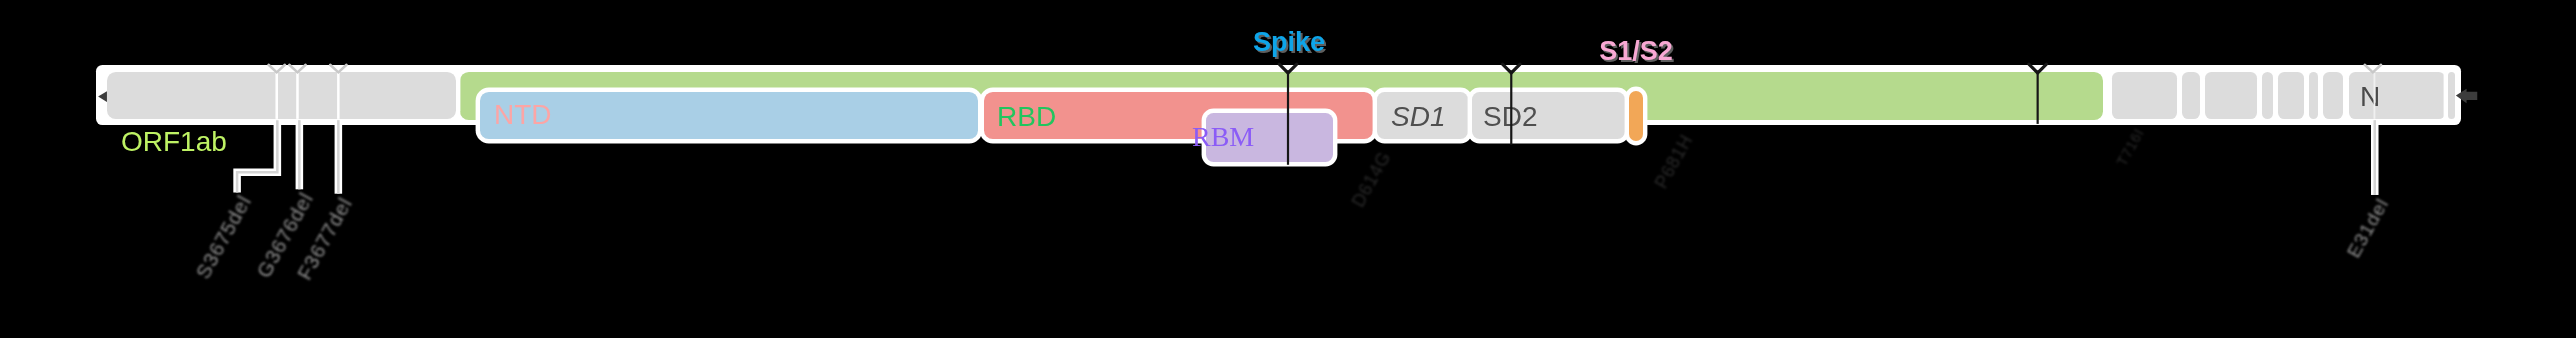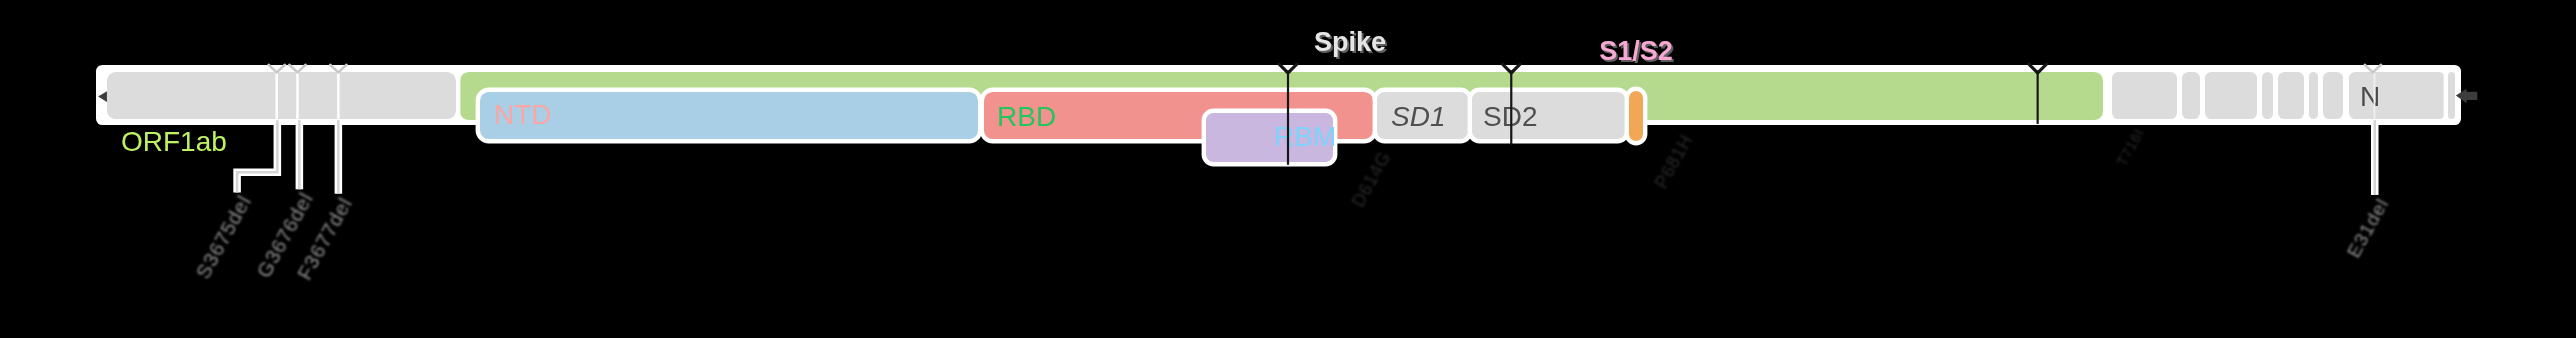--- a/index.html
+++ b/index.html
@@ -47,26 +47,26 @@
   <div class="box r14 domain-row" style="left:480px;width:498px;background:#a9cfe6;"></div>
   <div class="box r14 domain-row" style="left:984px;width:389px;background:#f2928e;"></div>
   <div class="box r12 domain-row" style="left:1377px;width:91px;background:#dcdcdc;"></div>
   <div class="box r12 domain-row" style="left:1472px;width:153px;background:#dcdcdc;"></div>
   <div class="box r12" style="left:1206px;top:113px;width:127px;height:49px;background:#c9b7e0;"></div>
   <div class="box" style="left:1629px;top:91px;width:14px;height:50px;background:#f2a757;border-radius:7px;"></div>
 
   <div class="boxlabel f45" style="left:121px;top:82px;color:#bef264;margin-top:46px;">ORF1ab</div>
   <div class="boxlabel f45" style="left:494px;top:101px;color:#fca5a5;">NTD</div>
   <div class="boxlabel f45" style="left:997px;top:103px;color:#22c55e;">RBD</div>
-  <div class="boxlabel f45" style="left:1274px;top:123px;color:#7dd3fc;">RBM</div>
+  <div class="boxlabel f45" style="left:1192px;top:123px;color:#8b5cf6;font-family:Liberation Serif, serif;">RBM</div>
   <div class="boxlabel f44" style="left:1391px;top:103px;color:#4f4f4f;font-style:italic;">SD1</div>
   <div class="boxlabel f44" style="left:1483px;top:103px;color:#4f4f4f;">SD2</div>
   <div class="boxlabel f44" style="left:2360px;top:83px;color:#4a4a4a;">N</div>
 
-  <div class="annot" style="left:1350px;top:29px;color:#e5e5e5;">Spike</div>
+  <div class="annot" style="left:1289px;top:29px;color:#0ea5e9;">Spike</div>
   <div class="annot" style="left:1636px;top:38px;color:#f9a8d4;">S1/S2</div>
 
   <div class="rot" style="left:237px;top:192px;">S3675del</div>
   <div class="rot" style="left:299px;top:189px;">G3676del</div>
   <div class="rot" style="left:338px;top:194px;">F3677del</div>
   <div class="rot" style="left:2375px;top:195px;font-size:19px;">E31del</div>
 
   <div class="rot ghost" style="left:1379px;top:149px;">D614G</div>
   <div class="rot ghost" style="left:1681px;top:132px;">P681H</div>
   <div class="rot ghost" style="left:2134px;top:126px;font-size:14px;">T716I</div>

